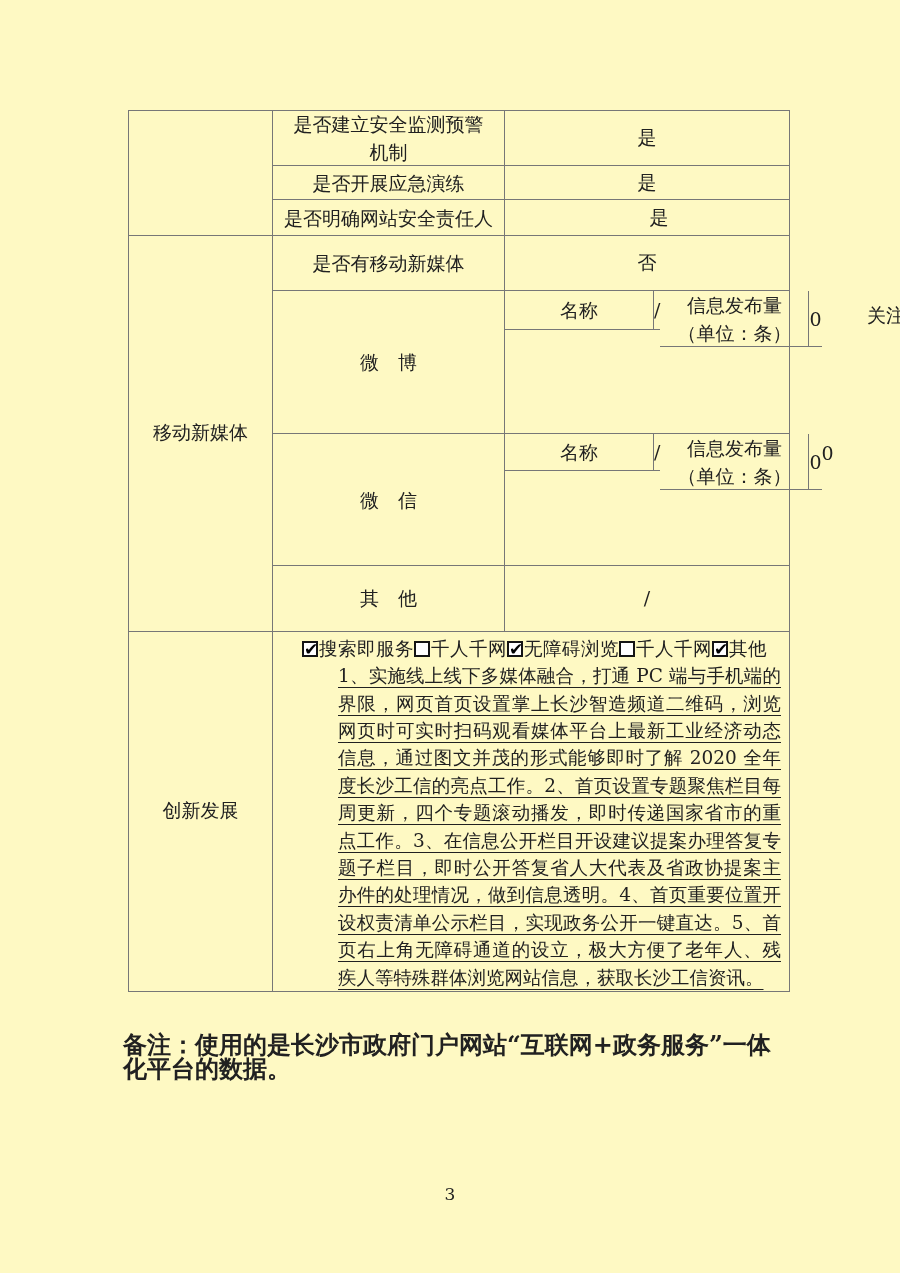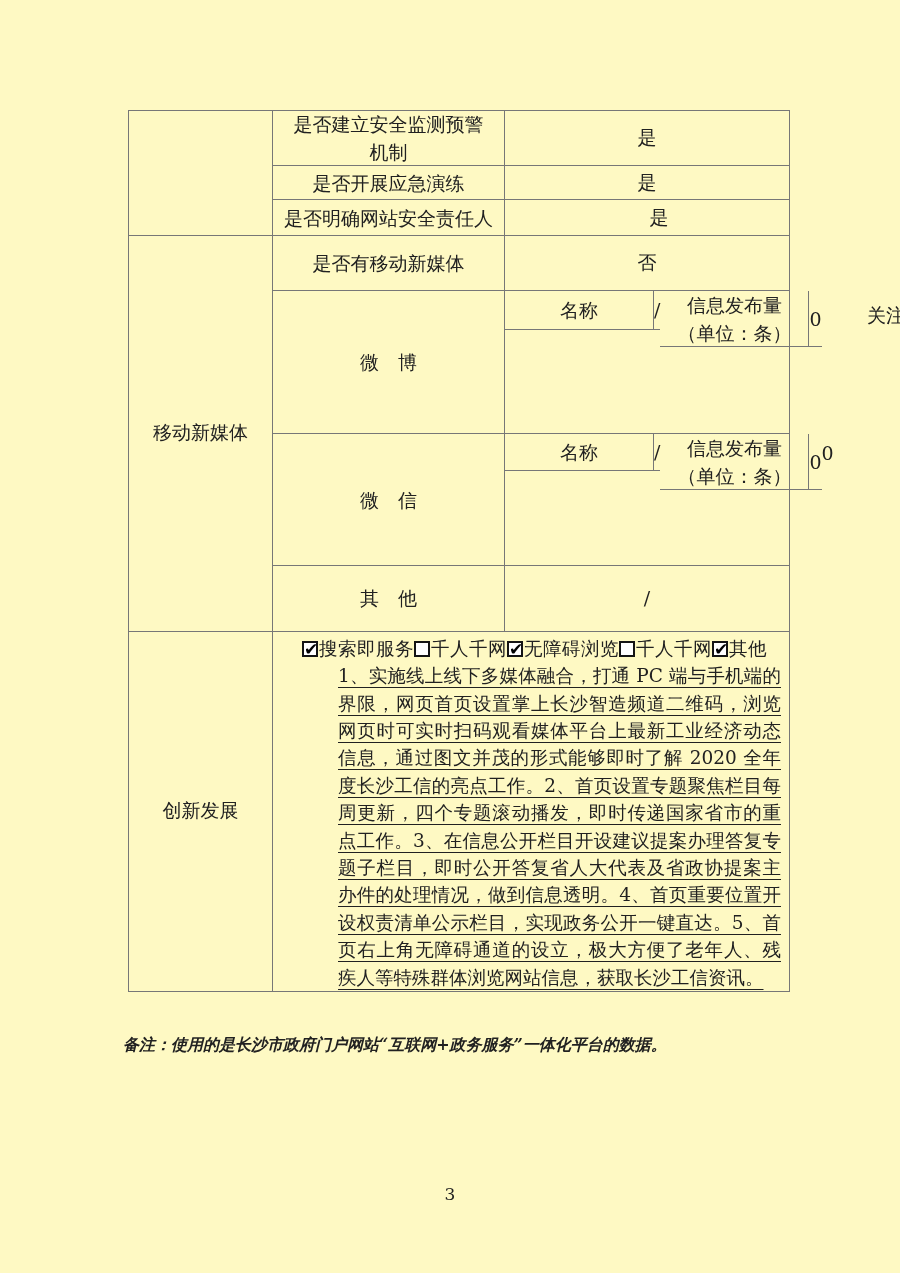--- a/index.html
+++ b/index.html
@@ -29,21 +29,21 @@
   .cb-line { white-space:nowrap; letter-spacing:0.5px; }
   .cb { display:inline-block; width:16px; height:16px; border:2px solid #141414;
     vertical-align:-2px; margin-right:1px; position:relative; background:#fff; }
   .cb.checked::after { content:"✔"; position:absolute; left:0px; top:-7px;
     font-size:17px; font-weight:bold; color:#000;
     font-family:"DejaVu Sans","Liberation Sans",sans-serif; }
   .innov-text { text-decoration:underline; text-underline-offset:5px; text-decoration-thickness:1px;margin-left:36px; }
 
   
   .footnote { position:absolute; left:123px; top:1033px; width:660px;
-    font-weight:bold; font-size:16px; line-height:24px;font-style:italic; }
+    font-weight:bold; font-size:24px; line-height:24px; }
   .page-number { position:absolute; left:0; top:1184px; width:900px; text-align:center; font-size:17px; }
 </style>
 </head>
 <body>
 
 <div class="page">
 
   <div class="doc-table">
 
     <div class="section bb" style="height:125px;">

